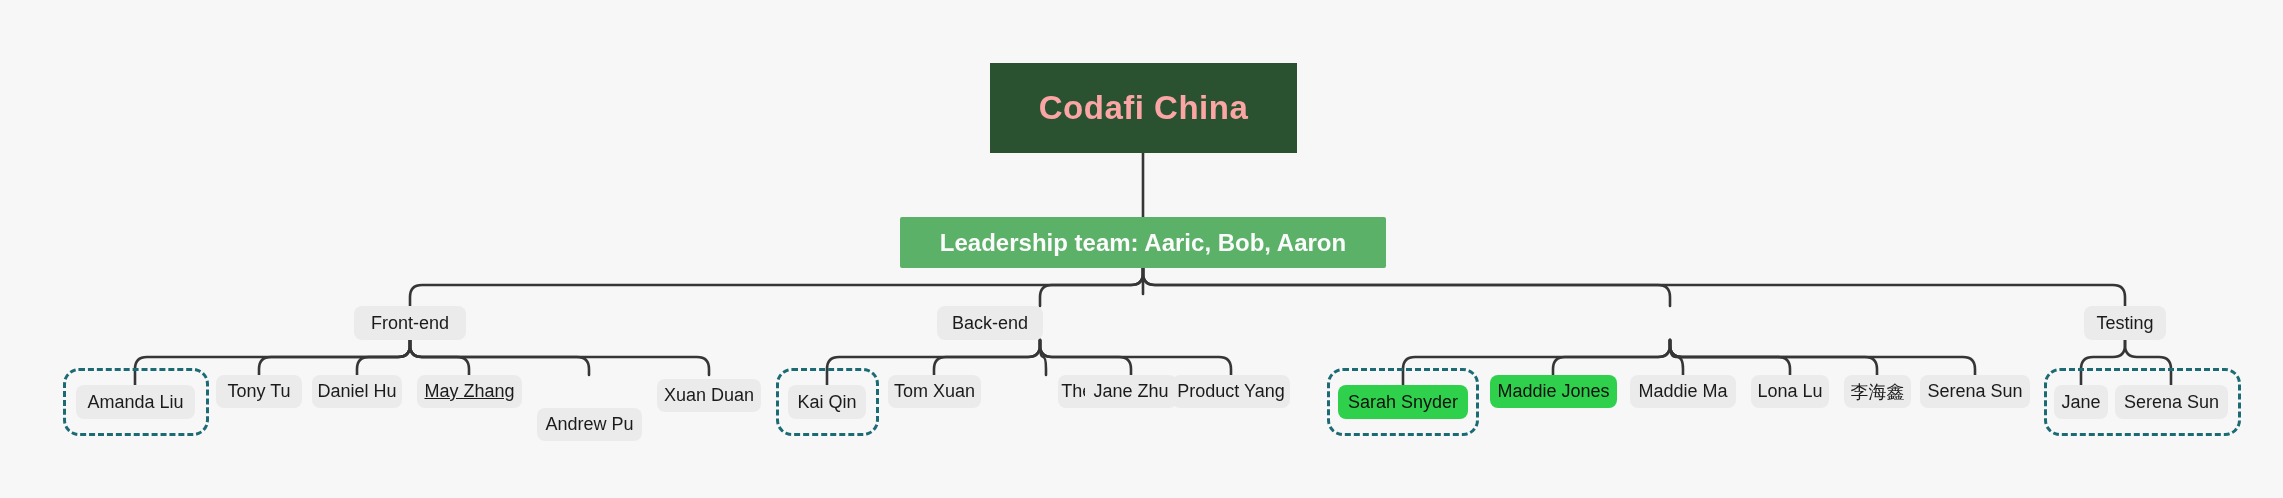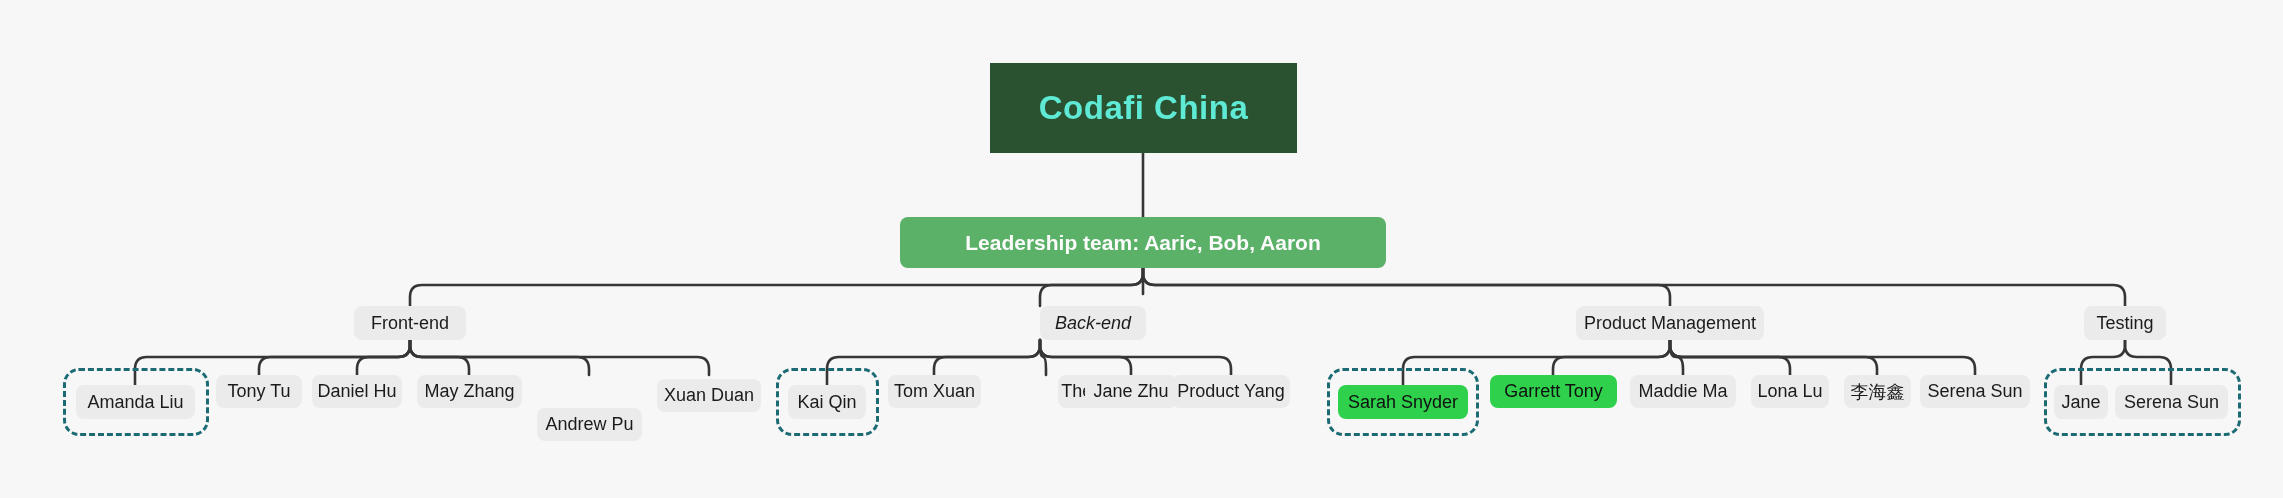--- a/index.html
+++ b/index.html
@@ -11,26 +11,26 @@
     position:relative; width:2283px; height:498px; background:var(--bg);
     font-family:"Liberation Sans","DejaVu Sans",sans-serif; overflow:hidden;
   }
   #edges{position:absolute;left:0;top:0;}
   #edges path{fill:none;stroke:var(--line);stroke-width:2.6;stroke-linecap:round;}
   .node{
     position:absolute; display:flex; align-items:center; justify-content:center;
     white-space:nowrap; box-sizing:border-box;
   }
   .root-node{
-    background:var(--root-green); color:#5eead4; font-weight:bold; font-size:33px;
+    background:var(--root-green); color:#fca5a5; font-weight:bold; font-size:33px;
     letter-spacing:.5px;
   }
   .leader-node{
-    background:var(--leader-green); color:#fbfbfb; font-weight:bold; font-size:21px;
-    border-radius:8px;
+    background:var(--leader-green); color:#fbfbfb; font-weight:bold; font-size:24px;
+    border-radius:2px;
   }
   .branch-label,.member{
     background:var(--node-bg); color:var(--node-text); font-size:18px; border-radius:8px;
   }
   .member.green{background:var(--hl-green); color:#101010;}
   .sel-outline{
     position:absolute; border:3px dashed var(--sel-teal); border-radius:16px;
     box-sizing:border-box; background:transparent;
   }
 </style>
@@ -71,42 +71,41 @@
     <path d="M1670 340 V345 Q1670 357 1682 357 H1963 Q1975 357 1975 369 V375"></path>
 
     <path d="M2125 340 V345 Q2125 357 2113 357 H2093 Q2081 357 2081 369 V385"></path>
     <path d="M2125 340 V345 Q2125 357 2137 357 H2159 Q2171 357 2171 369 V385"></path>
   </svg>
 
   <div class="node root-node" style="left:990px;top:63px;width:307px;height:90px;">Codafi China</div>
   <div class="node leader-node" style="left:900px;top:217px;width:486px;height:51px;">Leadership team: Aaric, Bob, Aaron</div>
 
   <div class="node branch-label" style="left:354px;top:306px;width:112px;height:34px;">Front-end</div>
-  <div class="node branch-label" style="left:1040px;top:306px;width:106px;height:34px;font-style:italic;">Back-end</div>
-  <div class="node branch-label" style="left:1576px;top:306px;width:188px;height:34px;">Product Management</div>
+  <div class="node branch-label" style="left:937px;top:306px;width:106px;height:34px;">Back-end</div>
   <div class="node branch-label" style="left:2084px;top:306px;width:82px;height:34px;">Testing</div>
 
   <div class="sel-outline" style="left:63px;top:368px;width:146px;height:68px;"></div>
   <div class="node member" style="left:76px;top:385px;width:119px;height:34px;">Amanda Liu</div>
   <div class="node member" style="left:216px;top:375px;width:86px;height:33px;">Tony Tu</div>
   <div class="node member" style="left:312px;top:375px;width:90px;height:33px;">Daniel Hu</div>
-  <div class="node member" style="left:417px;top:375px;width:105px;height:33px;">May Zhang</div>
+  <div class="node member" style="left:417px;top:375px;width:105px;height:33px;text-decoration:underline;">May Zhang</div>
   <div class="node member" style="left:537px;top:375px;width:105px;height:33px;margin-top:33px;">Andrew Pu</div>
   <div class="node member" style="left:657px;top:379px;width:104px;height:33px;">Xuan Duan</div>
 
   <div class="sel-outline" style="left:776px;top:368px;width:103px;height:68px;"></div>
   <div class="node member" style="left:788px;top:385px;width:78px;height:34px;">Kai Qin</div>
   <div class="node member" style="left:888px;top:375px;width:93px;height:33px;">Tom Xuan</div>
   <div class="node member" style="left:1058px;top:375px;width:89px;height:33px;">Theo Wen</div>
   <div class="node member" style="left:1085px;top:375px;width:92px;height:33px;">Jane Zhu</div>
   <div class="node member" style="left:1172px;top:375px;width:118px;height:33px;">Product Yang</div>
 
   <div class="sel-outline" style="left:1327px;top:368px;width:152px;height:68px;"></div>
   <div class="node member green" style="left:1338px;top:385px;width:130px;height:34px;">Sarah Snyder</div>
-  <div class="node member green" style="left:1490px;top:375px;width:127px;height:33px;">Garrett Tony</div>
+  <div class="node member green" style="left:1490px;top:375px;width:127px;height:33px;">Maddie Jones</div>
   <div class="node member" style="left:1630px;top:375px;width:106px;height:33px;">Maddie Ma</div>
   <div class="node member" style="left:1751px;top:375px;width:78px;height:33px;">Lona Lu</div>
   <div class="node member" style="left:1844px;top:375px;width:67px;height:33px;">李海鑫</div>
   <div class="node member" style="left:1920px;top:375px;width:110px;height:33px;">Serena Sun</div>
 
   <div class="sel-outline" style="left:2044px;top:368px;width:197px;height:68px;"></div>
   <div class="node member" style="left:2054px;top:385px;width:54px;height:34px;">Jane</div>
   <div class="node member" style="left:2115px;top:385px;width:113px;height:34px;">Serena Sun</div>
 
 </div>

